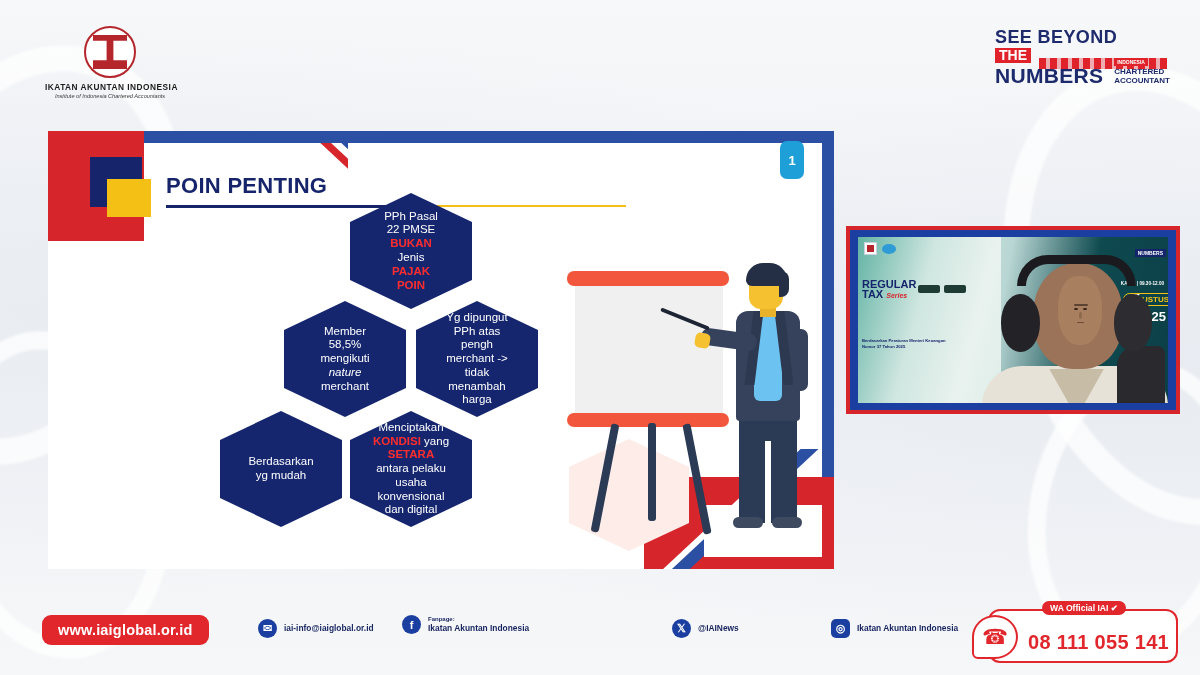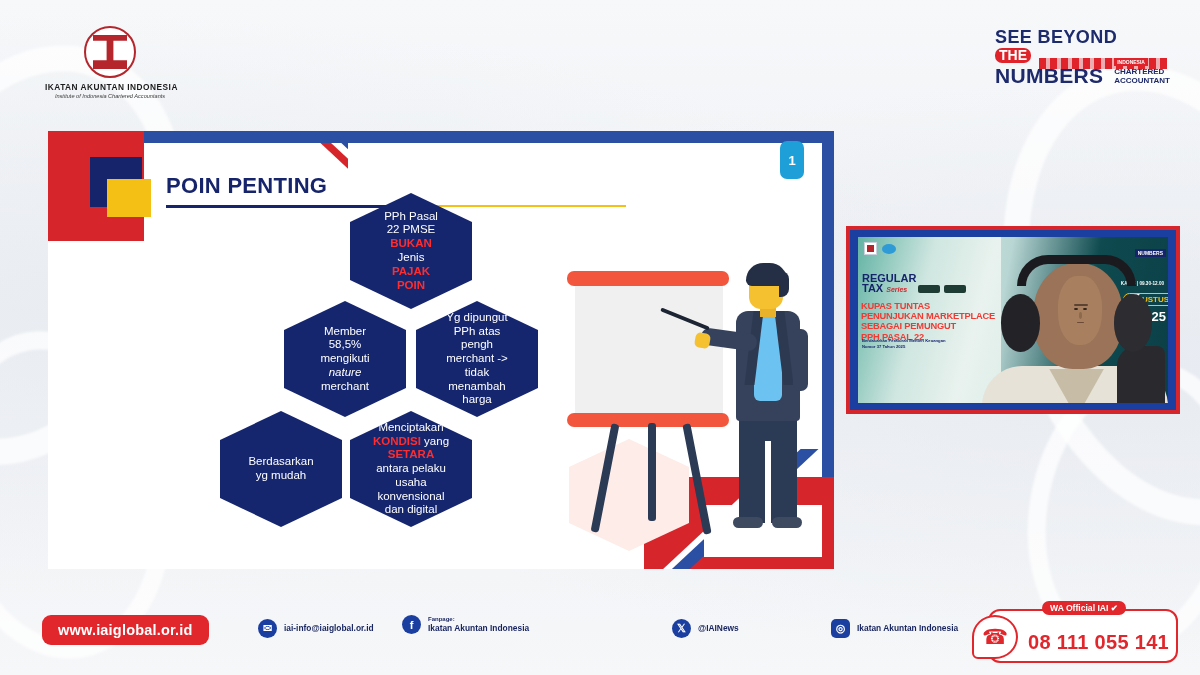--- a/index.html
+++ b/index.html
@@ -41,21 +41,21 @@
   .ifac-blob i:nth-child(1){left:0;}
   .ifac-blob i:nth-child(2){left:18px;background:#1b7fc4;}
   .ifac-blob i:nth-child(3){left:36px;background:#2e9ad6;}
   .ifac-blob i:nth-child(4){left:54px;background:#1b7fc4;}
   .ifac-blob b{position:absolute;left:4px;top:7px;right:0;font-size:17px;color:#fff;font-weight:bold;letter-spacing:.4px;z-index:3;}
   .ifac-txt{font-size:5.4px;line-height:1.45;color:#1f4e9c;font-weight:bold;}
 
   .sbn{position:absolute;right:30px;top:28px;width:175px;}
   .sbn-l1{font-size:18px;font-weight:bold;color:#1d2a6b;letter-spacing:.4px;line-height:1;}
   .sbn-l2{display:inline-block;background:#e0222b;color:#fff;font-size:14px;font-weight:bold;
-          padding:0 4px;line-height:15px;margin-top:2px;border-radius:7px;}
+          padding:0 4px;line-height:15px;margin-top:2px;}
   .sbn-strike{position:absolute;left:44px;top:30px;width:128px;height:11px;
           background:repeating-linear-gradient(90deg,#e0222b 0 7px,rgba(224,34,43,.35) 7px 11px);}
   .sbn-l3{font-size:21px;font-weight:bold;color:#1d2a6b;letter-spacing:.3px;line-height:1;margin-top:1px;}
   .sbn-ca{position:absolute;right:0;bottom:1px;text-align:left;}
   .sbn-ca .tag{display:inline-block;background:#e0222b;color:#fff;font-size:5px;font-weight:bold;padding:1px 3px;}
   .sbn-ca .ca1{font-size:8px;font-weight:bold;color:#1d2a6b;line-height:1.05;}
 
   
   .slide{position:absolute;left:48px;top:131px;width:786px;height:438px;background:#ffffff;}
   .slide-inner{position:absolute;inset:0;background:#fff;overflow:hidden;}
@@ -141,21 +141,21 @@
   .cam-red{position:absolute;inset:0;background:#d6262c;}
   .cam-blue{position:absolute;left:4px;top:4px;right:4px;bottom:4px;background:#1b3fa0;}
   .cam-vid{position:absolute;left:12px;top:11px;right:12px;bottom:11px;overflow:hidden;
       background:linear-gradient(100deg,#3f9e96 0%,#cfe4e2 30%,#b8d6d3 46%,#0e4a4f 72%,#0c3f47 100%);}
   .cam-poster{position:absolute;left:0;top:0;width:46%;height:100%;
       background:linear-gradient(105deg,#62b3a4 0%,#cfe6e0 42%,#e9f2ee 75%,#dfeeea 100%);}
   .cp-logos{position:absolute;left:6px;top:5px;display:flex;gap:5px;align-items:center;}
   .cp-iai{width:13px;height:13px;background:#fff;border:1px solid #c9d2dc;display:flex;align-items:center;justify-content:center;}
   .cp-iai i{width:7px;height:7px;background:#b4262c;}
   .cp-ifac{width:14px;height:10px;border-radius:50%;background:#2e9ad6;}
-  .cp-reg{position:absolute;left:4px;top:36px;font-size:11px;font-weight:bold;color:#16246b;line-height:.95;}
+  .cp-reg{position:absolute;left:4px;top:42px;font-size:11px;font-weight:bold;color:#16246b;line-height:.95;}
   .cp-reg small{display:block;font-size:11px;}
   .cp-series{color:#d6262c;font-size:7px;font-style:italic;}
   .cp-partners{position:absolute;left:60px;top:48px;display:flex;gap:4px;align-items:center;}
   .cp-chip{width:22px;height:8px;border-radius:2px;background:#1f3c34;}
   .cp-title{position:absolute;left:3px;top:64px;width:150px;font-size:9.3px;font-weight:bold;
       color:#ee3b33;line-height:1.1;letter-spacing:-.2px;}
   .cp-sub{position:absolute;left:4px;top:101px;width:130px;font-size:4.2px;font-weight:bold;color:#16246b;line-height:1.35;}
   .cam-right{position:absolute;right:2px;top:4px;text-align:right;color:#fff;}
   .cr-sbn{font-size:5px;font-weight:bold;color:#fff;background:#16246b;padding:1px 3px;display:inline-block;}
   .cr-time{position:absolute;right:4px;top:44px;font-size:4.6px;font-weight:bold;color:#fff;white-space:nowrap;}
@@ -319,26 +319,20 @@
         <div class="cp-reg">
           <span>REGULAR</span>
           <small><span>TAX</span>
             <span class="cp-series">Series</span>
           </small>
         </div>
         <div class="cp-partners">
           <div class="cp-chip"></div>
             <div class="cp-chip"></div>
         </div>
-        <div class="cp-title">
-          <div>KUPAS TUNTAS</div>
-          <div>PENUNJUKAN MARKETPLACE</div>
-          <div>SEBAGAI PEMUNGUT</div>
-          <div>PPH PASAL 22</div>
-        </div>
         <div class="cp-sub">
           <div>Berdasarkan Peraturan Menteri Keuangan</div>
           <div>Nomor 37 Tahun 2025</div>
         </div>
       </div>
 
       <div class="cam-right">
         <span class="cr-sbn">NUMBERS</span>
       </div>
       <div class="cr-time">KAMIS | 09.30-12.00</div>

